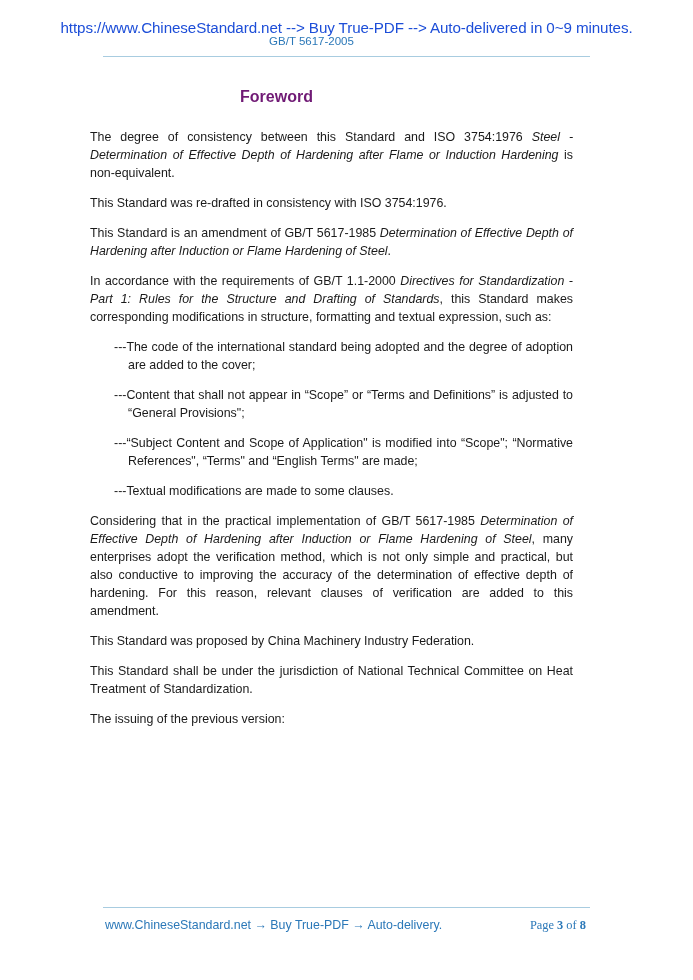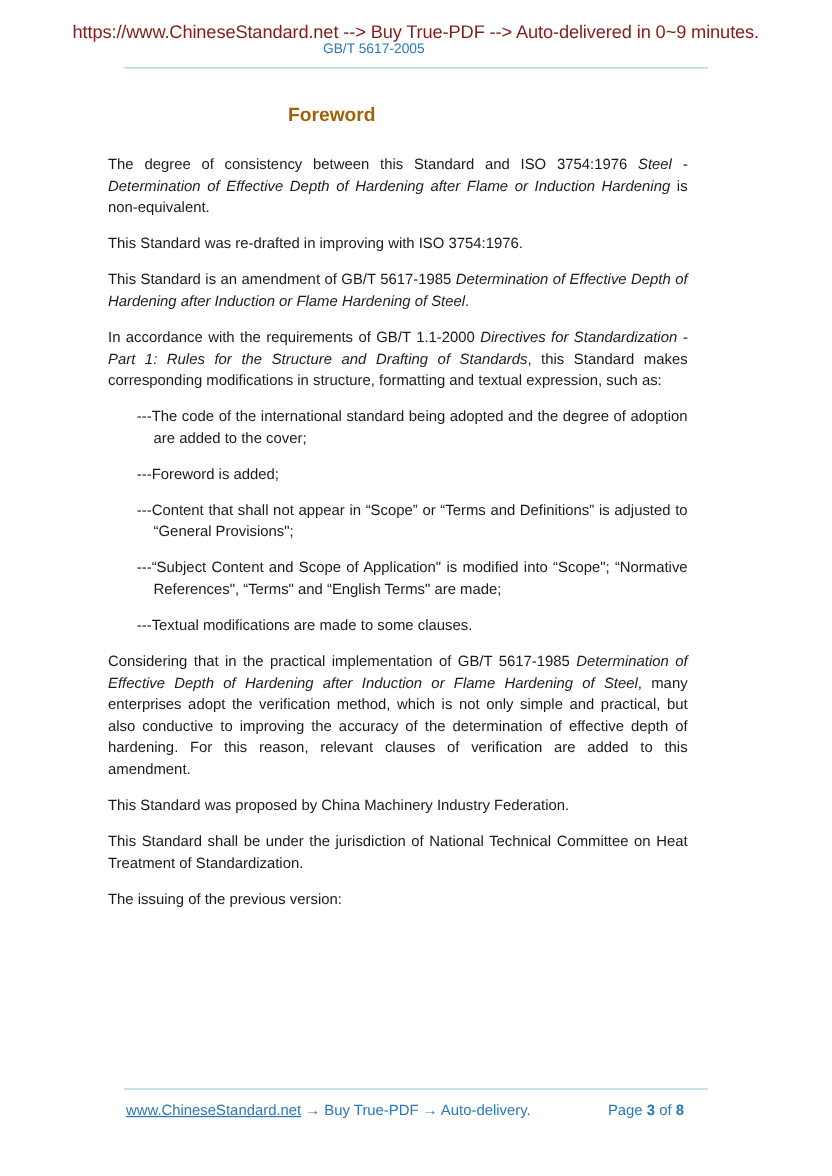--- a/index.html
+++ b/index.html
@@ -1,46 +1,45 @@
 <!DOCTYPE html>
 <html><head>
   <meta charset="utf-8">
   <style>
     html, body { margin: 0; padding: 0; background: #ffffff; }
     body { width: 693px; height: 980px; position: relative; overflow: hidden; font-family: "Liberation Sans", sans-serif; color: #1a1a1a; }
-    .promo { position: absolute; top: 19px; left: 0; width: 693px; text-align: center; font-size: 15.2px; color: #7f1d1d; letter-spacing: -0.1px; white-space: nowrap; }
+    .promo { position: absolute; top: 19px; left: 0; width: 693px; text-align: center; font-size: 15.2px; color: #1d4ed8; letter-spacing: -0.1px; white-space: nowrap; }
     .doc-code { position: absolute; top: 35px; left: 0; width: 623px; text-align: center; font-size: 11.5px; color: #2b78b8; }
     .hr-top { position: absolute; top: 56px; left: 103px; width: 487px; height: 1px; background: #a8cce0; }
-    .title { position: absolute; top: 88px; left: 0; width: 553px; text-align: center; font-size: 16px; font-weight: bold; color: #a16207; }
+    .title { position: absolute; top: 88px; left: 0; width: 553px; text-align: center; font-size: 16px; font-weight: bold; color: #701a75; }
     .content { position: absolute; top: 128px; left: 90px; width: 483px; font-size: 12.4px; line-height: 18px; }
     .content p { margin: 0 0 12px 0; text-align: justify; }
     .content p.bullet { margin-left: 24px; padding-left: 14px; text-indent: -14px; }
     .content em { font-style: italic; }
     .hr-bottom { position: absolute; top: 907px; left: 103px; width: 487px; height: 1px; background: #a8cce0; }
     .footer { position: absolute; top: 918px; left: 105px; width: 483px; font-size: 12.4px; color: #2b78b8; }
-    .footer .link { text-decoration: underline; }
-    .footer .right { position: absolute; right: 18px; top: 0; }
+    .footer .link { }
+    .footer .right { position: absolute; right: 2px; top: 0; font-family: Liberation Serif, serif; }
     .footer b { font-weight: bold; }
   </style>
 </head>
 <body>
 
 <div class="promo">https://www.ChineseStandard.net --&gt; Buy True-PDF --&gt; Auto-delivered in 0~9 minutes.</div>
 <div class="doc-code">GB/T 5617-2005</div>
 <div class="hr-top"></div>
 
 <div class="title">Foreword</div>
 
 <div class="content">
   <p><span>The degree of consistency between this Standard and ISO 3754:1976 </span><em>Steel - Determination of Effective Depth of Hardening after Flame or Induction Hardening</em><span> is non-equivalent.</span></p>
-  <p>This Standard was re-drafted in improving with ISO 3754:1976.</p>
+  <p>This Standard was re-drafted in consistency with ISO 3754:1976.</p>
   <p><span>This Standard is an amendment of GB/T 5617-1985 </span><em>Determination of Effective Depth of Hardening after Induction or Flame Hardening of Steel</em><span>.</span></p>
   <p><span>In accordance with the requirements of GB/T 1.1-2000 </span><em>Directives for Standardization - Part 1: Rules for the Structure and Drafting of Standards</em><span>, this Standard makes corresponding modifications in structure, formatting and textual expression, such as:</span></p>
   <p class="bullet">---The code of the international standard being adopted and the degree of adoption are added to the cover;</p>
-  <p class="bullet">---Foreword is added;</p>
   <p class="bullet">---Content that shall not appear in “Scope” or “Terms and Definitions” is adjusted to “General Provisions";</p>
   <p class="bullet">---“Subject Content and Scope of Application" is modified into “Scope"; “Normative References", “Terms" and “English Terms" are made;</p>
   <p class="bullet">---Textual modifications are made to some clauses.</p>
   <p><span>Considering that in the practical implementation of GB/T 5617-1985 </span><em>Determination of Effective Depth of Hardening after Induction or Flame Hardening of Steel</em><span>, many enterprises adopt the verification method, which is not only simple and practical, but also conductive to improving the accuracy of the determination of effective depth of hardening. For this reason, relevant clauses of verification are added to this amendment.</span></p>
   <p>This Standard was proposed by China Machinery Industry Federation.</p>
   <p>This Standard shall be under the jurisdiction of National Technical Committee on Heat Treatment of Standardization.</p>
   <p>The issuing of the previous version:</p>
 </div>
 
 <div class="hr-bottom"></div>

